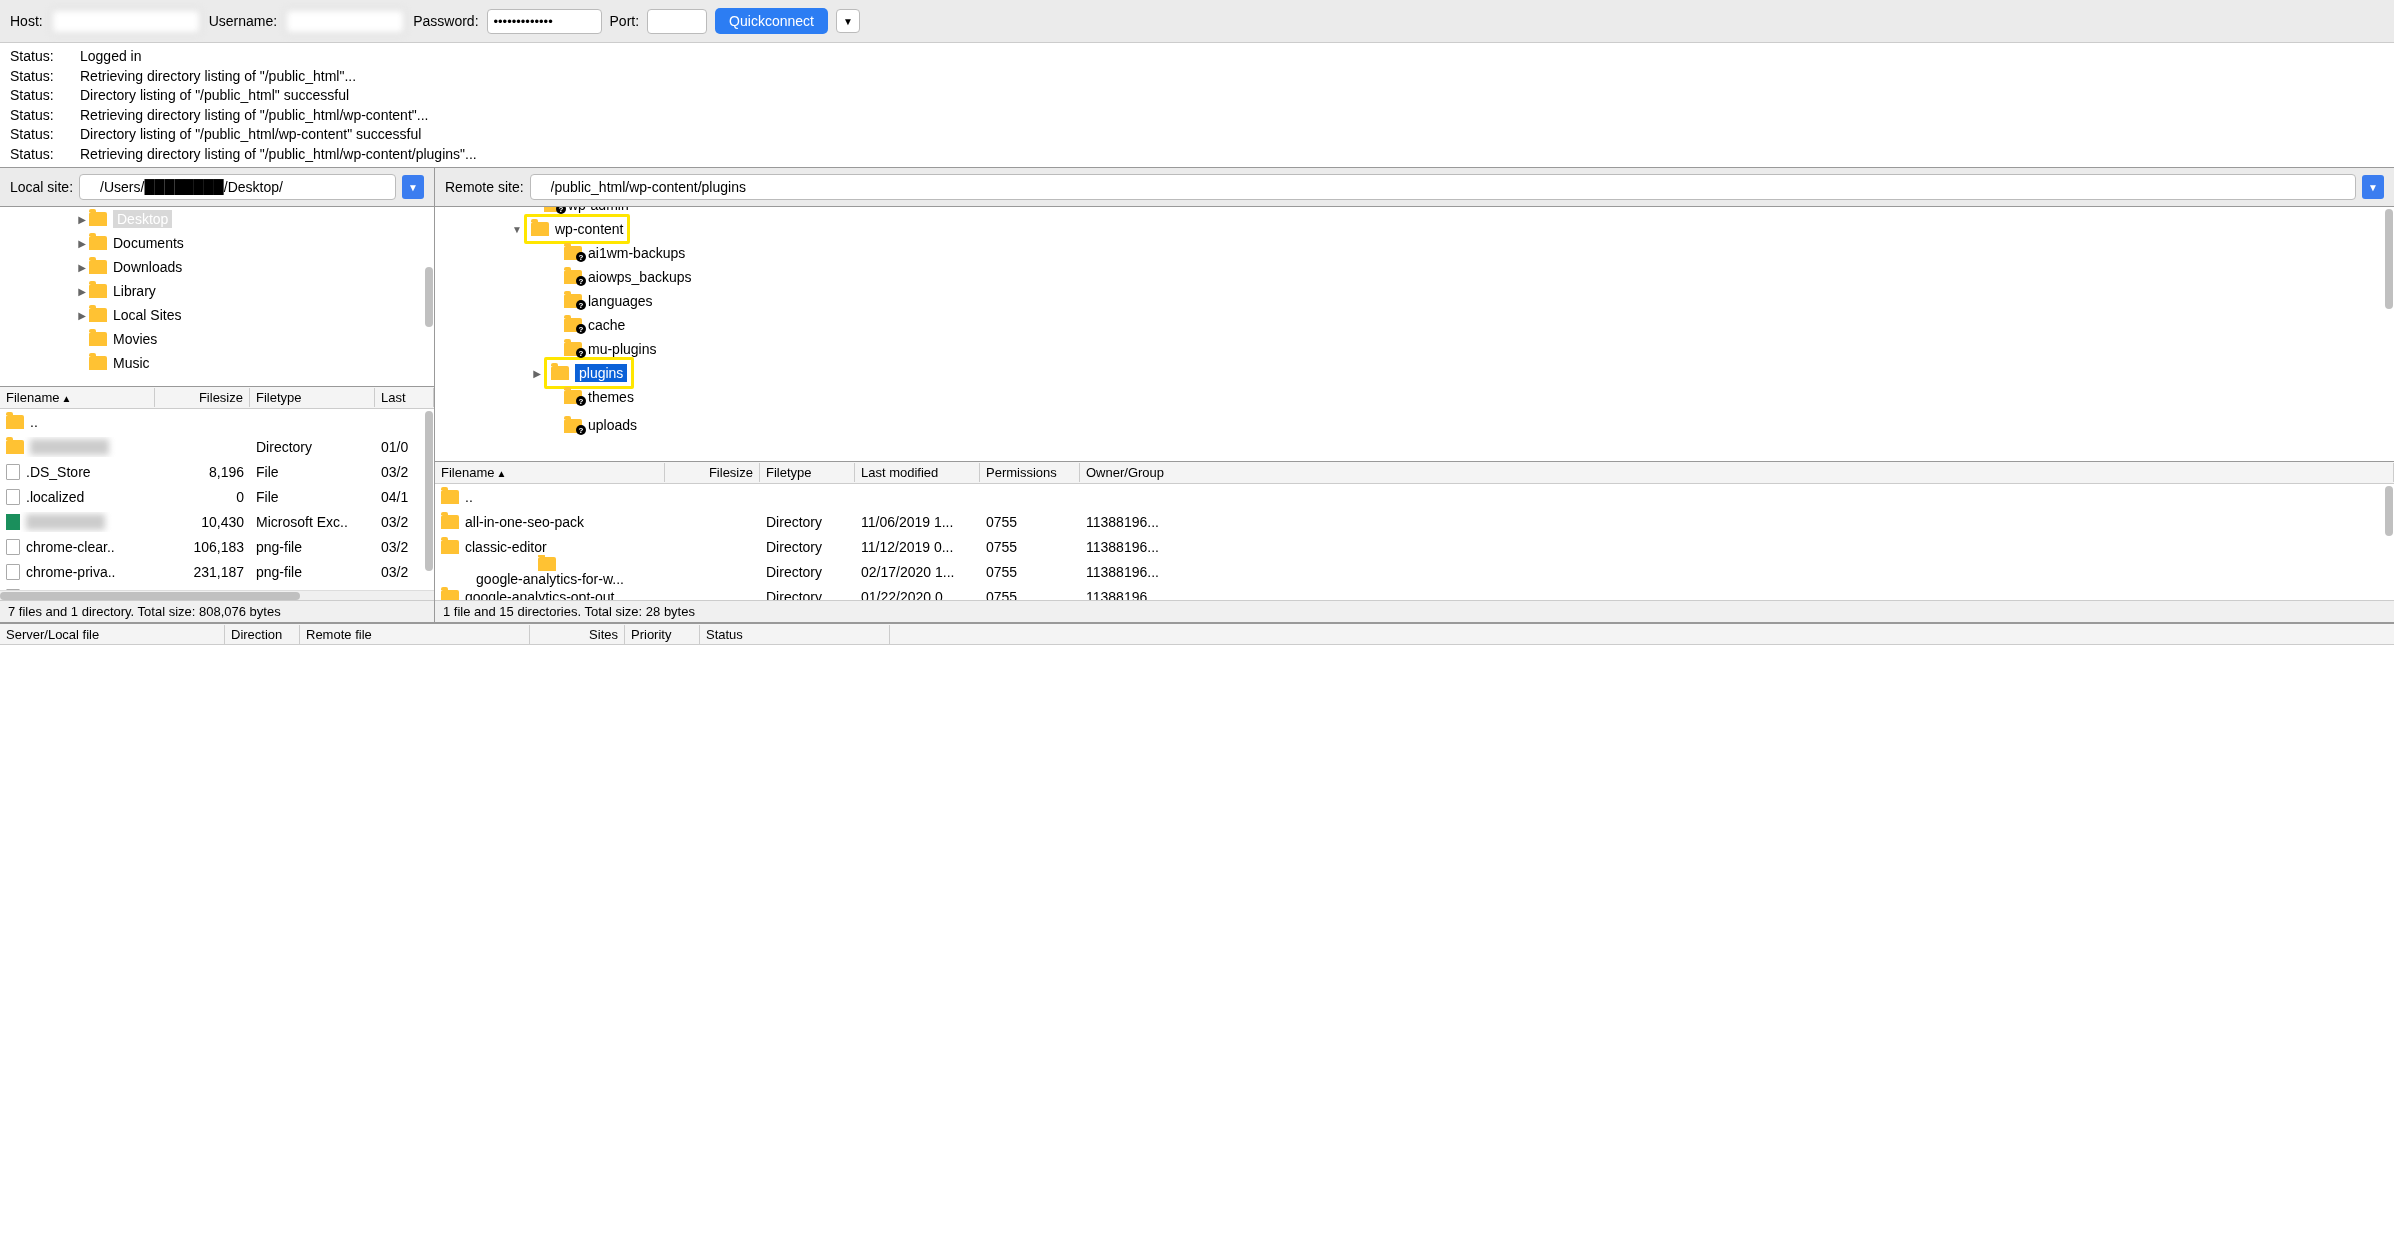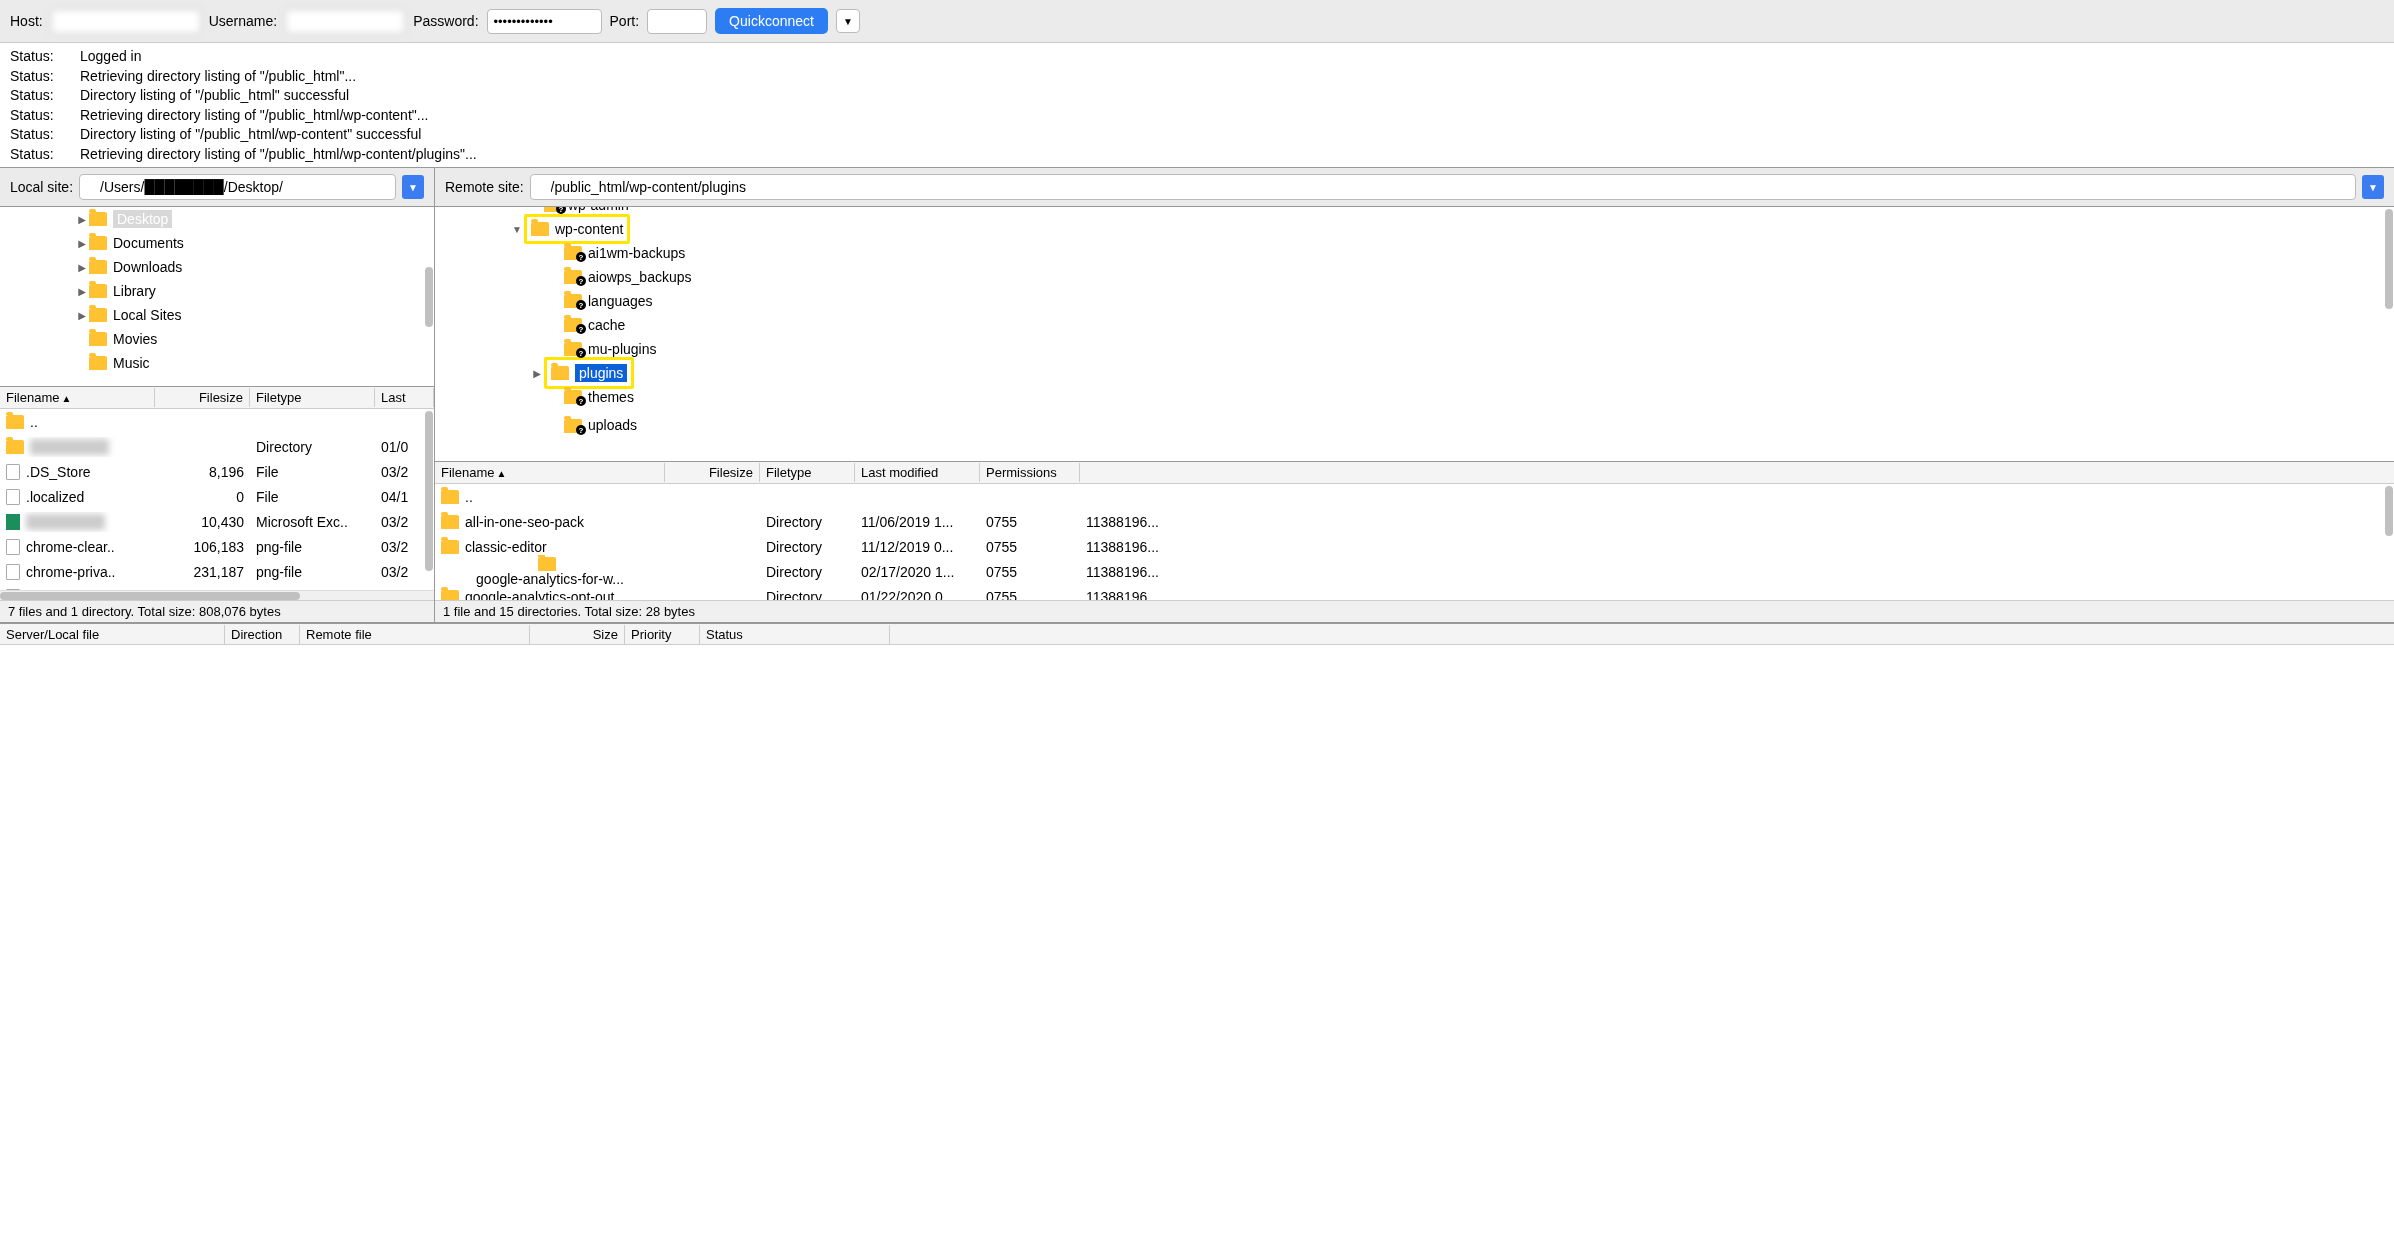--- a/index.html
+++ b/index.html
@@ -305,20 +305,21 @@
           <span class="folder-icon folder-q"></span>
           <span>uploads</span>
         </div>
       </div>
     <div class="list-header">
       <div class="col" style="width:230px"><span>Filename</span><span class="sort-arrow">▲</span></div>
       <div class="col" style="width:95px;text-align:right">Filesize</div>
       <div class="col" style="width:95px">Filetype</div>
       <div class="col" style="width:125px">Last modified</div>
       <div class="col" style="width:100px">Permissions</div>
+      <div class="col" style="flex:1">Owner/Group</div>
     </div>
     <div class="list-body" id="remote-files">
       <div class="scroll-thumb" style="top:2px;height:50px;"></div>
     <div class="list-row">
           <div class="cell" style="width: 230px; display: flex; align-items: center;">
             <span class="folder-icon"></span>
             <span>..</span>
           </div>
           <div class="cell" style="width: 95px; text-align: right;"></div>
           <div class="cell" style="width: 95px;"></div>
@@ -373,17 +374,17 @@
       </div>
     <div class="status-bar">1 file and 15 directories. Total size: 28 bytes</div>
   </div>
 
 </div>
 
 <div class="queue-header">
   <div class="qcol" style="width:225px">Server/Local file</div>
   <div class="qcol" style="width:75px">Direction</div>
   <div class="qcol" style="width:230px">Remote file</div>
-  <div class="qcol" style="width:95px;text-align:right">Size</div>
+  <div class="qcol" style="width:95px;text-align:right">Sites</div>
   <div class="qcol" style="width:75px">Priority</div>
   <div class="qcol" style="width:190px">Status</div>
 </div>
 <div class="queue-body"></div>
 
 </body></html>

